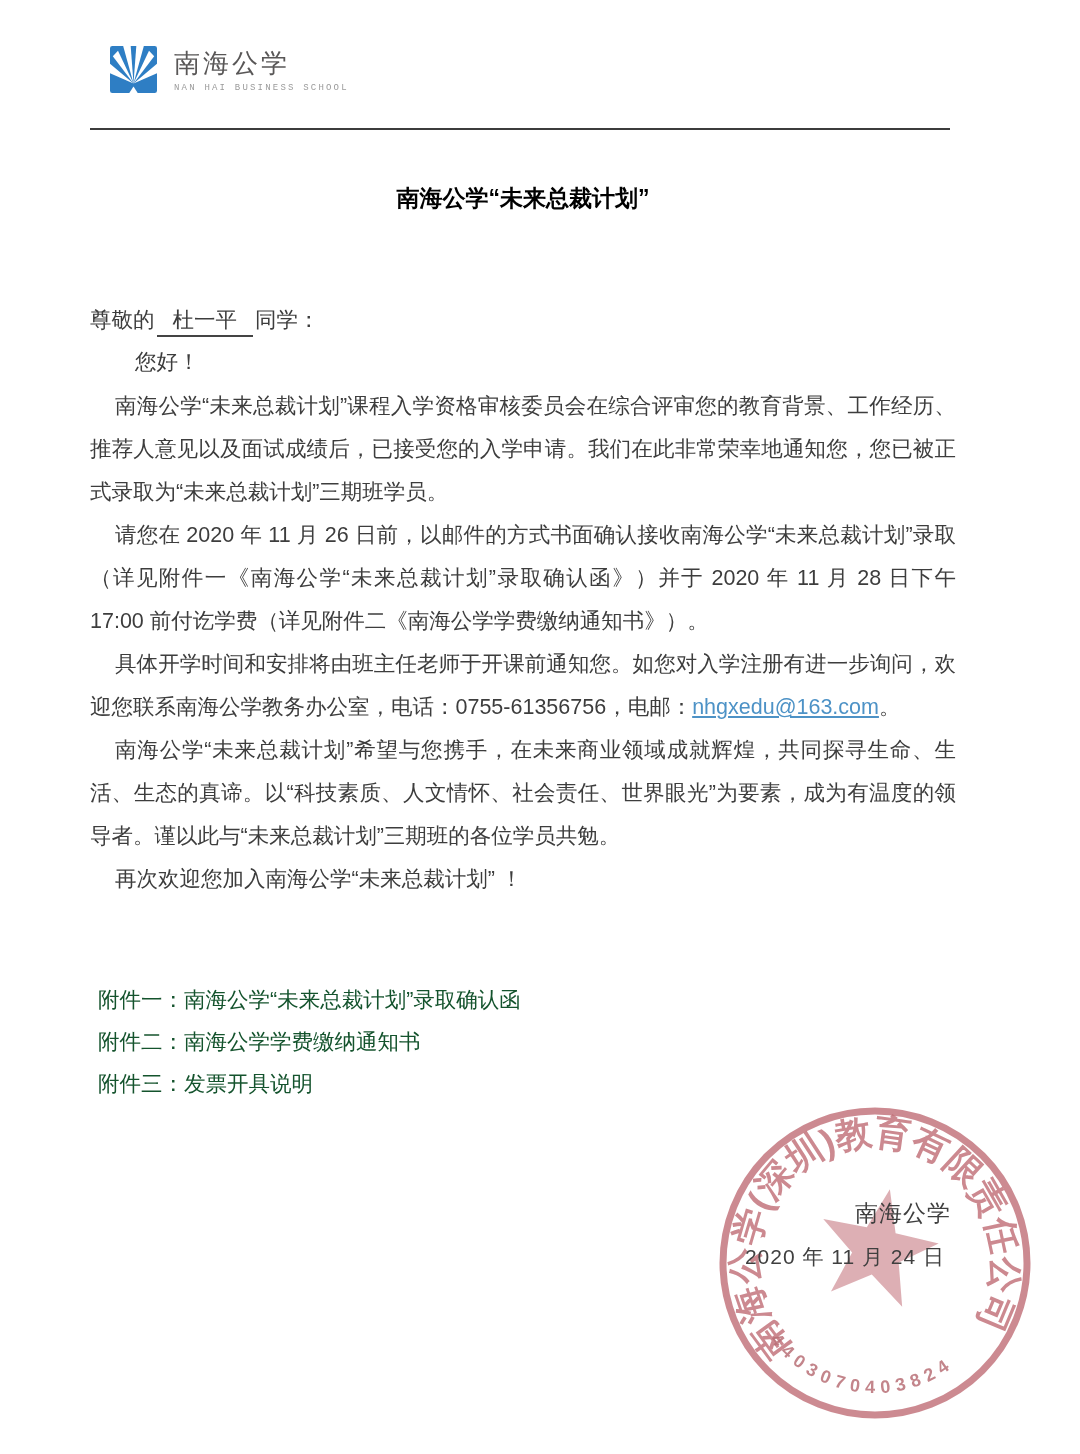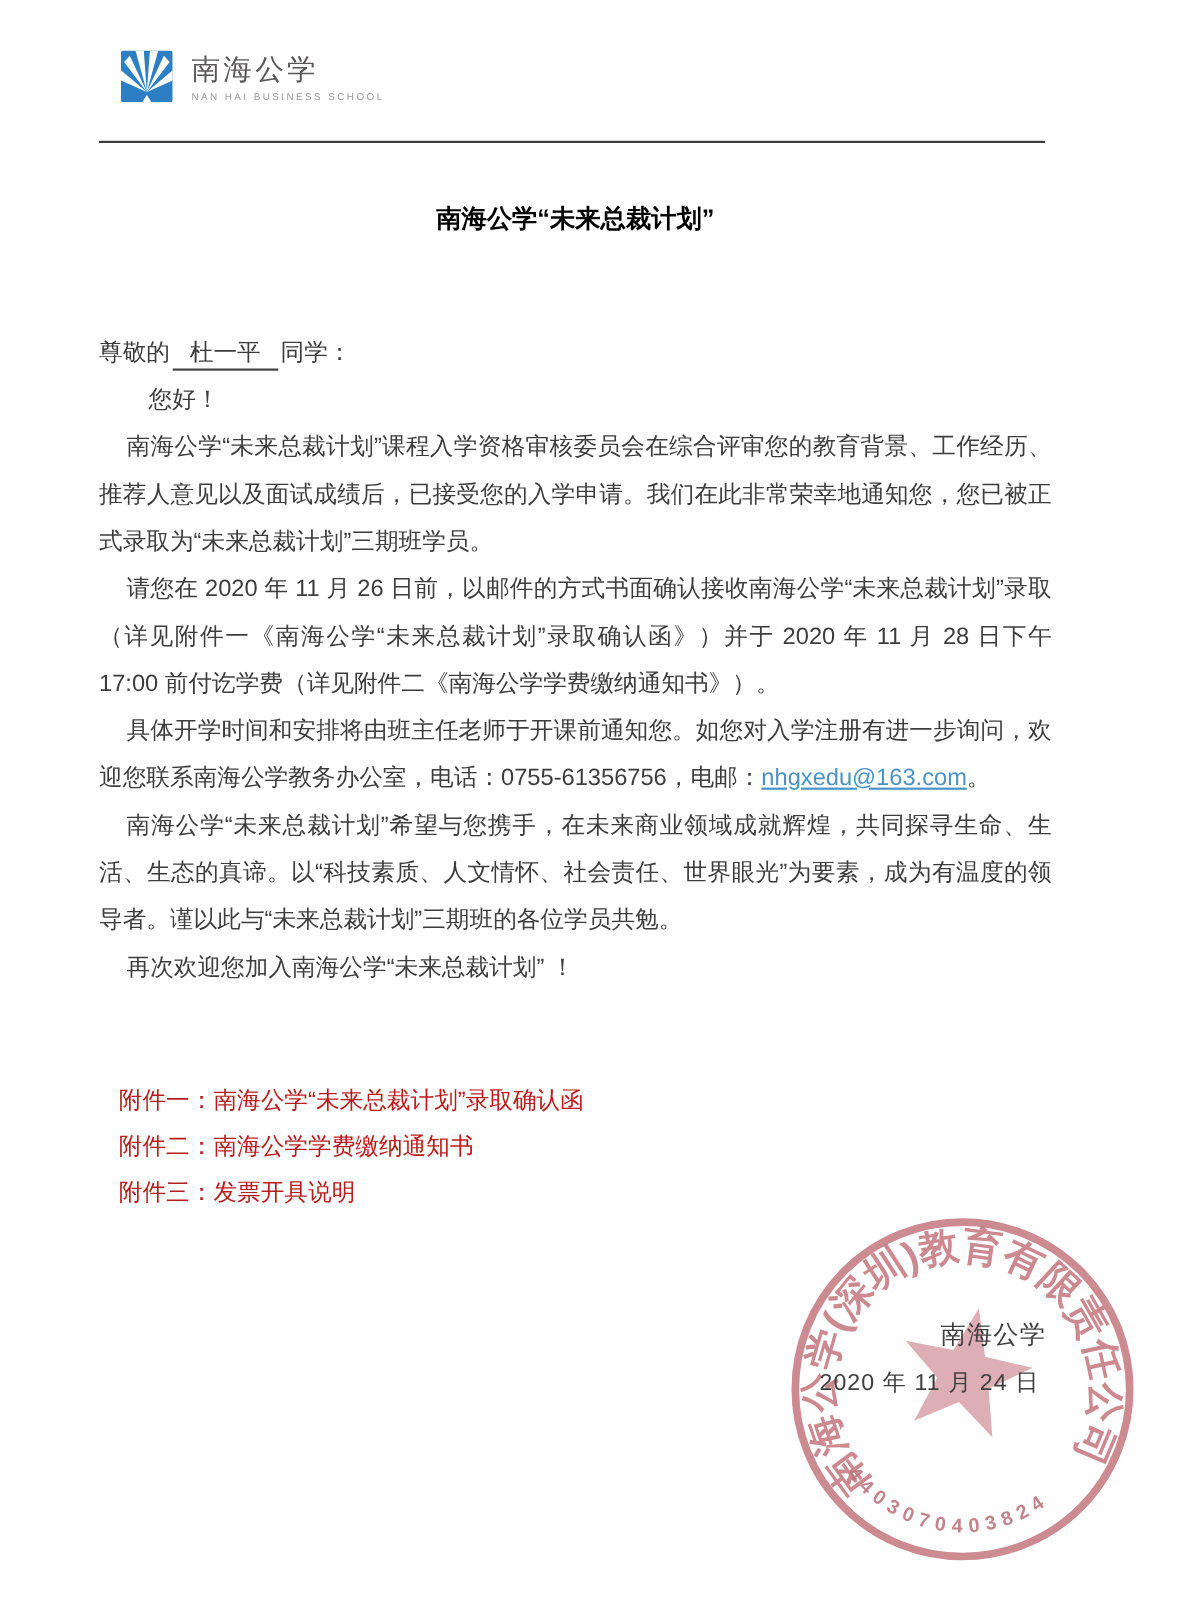--- a/index.html
+++ b/index.html
@@ -11,42 +11,42 @@
     position:relative;
     overflow:hidden;
   }
   .page { position:absolute; inset:0; background:#ffffff; }
 
   
   .logo { position:absolute; left:110px; top:46px; display:flex; align-items:flex-start; }
   .logo-mark { width:47px; height:47px; display:block; }
   .logo-text { margin-left:17px; padding-top:3px; }
   .logo-cn { font-size:26px; color:#595757; letter-spacing:3px; line-height:28px; }
-  .logo-en { font-size:9px; color:#9b9b9b; letter-spacing:2.2px; margin-top:6px; white-space:nowrap; }
+  .logo-en { font-size:9px; color:#9b9b9b; letter-spacing:2.2px; margin-top:6px; white-space:nowrap;font-family:Liberation Mono, monospace; }
 
   .rule { position:absolute; left:90px; top:128px; width:860px; height:2px; background:#3c3c3c; }
 
   
   .title { position:absolute; left:90px; top:178px; width:866px; text-align:center;
            font-size:23px; font-weight:bold; color:#000000; }
   .title div { line-height:40px; }
 
   
   .letter { position:absolute; left:90px; top:299px; width:866px;
             font-size:21.5px; line-height:43px; text-align:justify; color:#3d3d3d; }
   .letter p { margin:0; text-indent:25px; }
-  .letter p.hello { text-indent:45px; }
+  .letter p.hello { text-indent:45px;font-family:Liberation Mono, monospace; }
   .greet { text-indent:0; }
   .uname { display:inline-block; padding:0 16px; border-bottom:2px solid #444444;
            line-height:30px; margin:0 2px; }
   a.email { color:#4d92c6; text-decoration:underline; cursor:pointer; }
 
   
-  .attach { position:absolute; left:108px; top:979px; width:866px;
-            font-size:21.5px; line-height:42px; color:#b91c1c; }
+  .attach { position:absolute; left:98px; top:979px; width:866px;
+            font-size:21.5px; line-height:42px; color:#14532d; }
 
   
   .seal-wrap { position:absolute; left:715px; top:1103px; width:320px; height:320px; z-index:1; }
   .sig-org  { position:absolute; right:129px; top:1198px; font-size:23px; color:#3f3f3f;
               z-index:2; letter-spacing:1px; }
   .sig-date { position:absolute; right:135px; top:1243px; font-size:21px; color:#3f3f3f;
               z-index:2; letter-spacing:1px; }
 </style>
 </head>
 <body>

